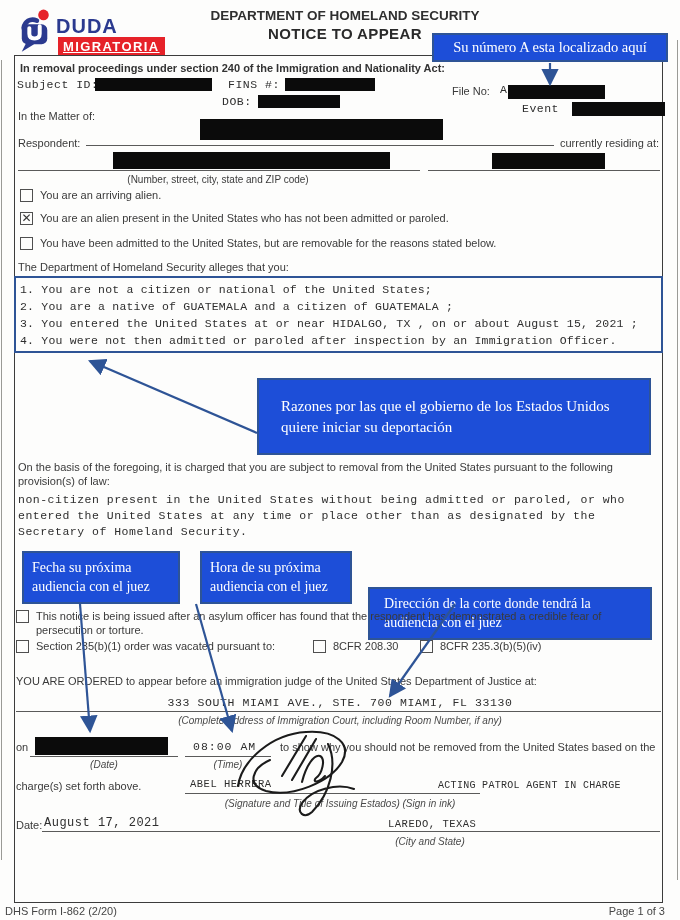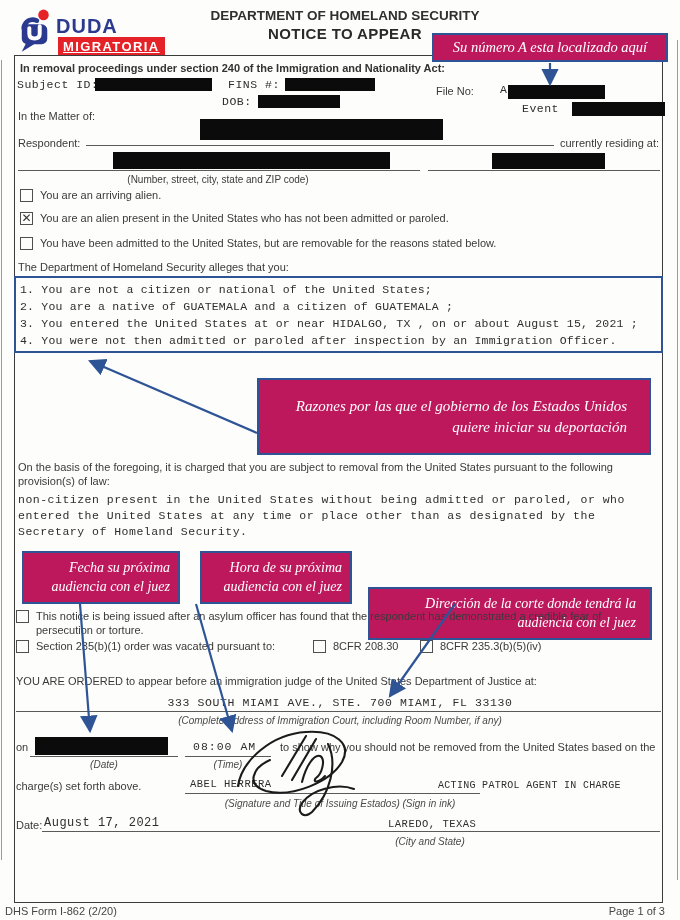--- a/index.html
+++ b/index.html
@@ -6,23 +6,23 @@
   .page{position:relative;width:680px;height:920px;margin:0 auto;background:#fdfdfc;overflow:hidden;
         font-family:"Liberation Sans",sans-serif;color:#3a3a3a;}
   .abs{position:absolute;}
   .mono{font-family:"Liberation Mono","DejaVu Sans Mono",monospace;color:#2e2e2e;}
   .b{font-weight:bold;}
   .cap{font-style:italic;font-size:10px;color:#4a4a4a;}
   .t11{font-size:11px;}
   .t10{font-size:10px;}
   .redact{background:#0b0b0b;position:absolute;}
   .rule{position:absolute;border-top:1.3px solid #5a5a5a;height:0;}
-  .callout{position:absolute;background:#be185d;border:2px solid #2e5496;color:#ffffff;
-           font-family:"Liberation Serif",serif;text-align:right;
-           display:flex;align-items:center;justify-content:center;box-sizing:border-box;line-height:1.35;font-style:italic;}
+  .callout{position:absolute;background:#1d4ed8;border:2px solid #2e5496;color:#ffffff;
+           font-family:"Liberation Serif",serif;text-align:left;
+           display:flex;align-items:center;justify-content:center;box-sizing:border-box;line-height:1.35;}
   .cb{position:absolute;width:11px;height:11px;border:1.4px solid #4f4f4f;background:#fdfdfc;}
   .cb.checked::after{content:"✕";position:absolute;left:0;top:-1px;width:11px;height:11px;
            font-size:12px;line-height:12px;text-align:center;color:#333;}
   .formbox{position:absolute;left:14px;top:55px;width:649px;height:848px;
            border:1.6px solid #3c3c3c;box-sizing:border-box;}
   .allegbox{position:absolute;border:2px solid #2e5496;box-sizing:border-box;}
   .scanedge{position:absolute;background:#9a9a96;}
   svg.overlay{position:absolute;left:0;top:0;pointer-events:none;z-index:30;}
 </style>
 </head>
@@ -55,21 +55,21 @@
   <div class="abs b t11" style="left:20px;top:62px;color:#333;">In removal proceedings under section 240 of the Immigration and Nationality Act:</div>
 
   <div class="abs mono" style="left:17px;top:78px;font-size:11.5px;letter-spacing:0.5px;">Subject ID:</div>
   <div class="redact" style="left:95px;top:78px;width:117px;height:13px;"></div>
   <div class="abs mono" style="left:228px;top:78px;font-size:11.5px;letter-spacing:0.5px;">FINS #:</div>
   <div class="redact" style="left:285px;top:78px;width:90px;height:13px;"></div>
 
   <div class="abs mono" style="left:222px;top:95px;font-size:11.5px;letter-spacing:0.5px;">DOB:</div>
   <div class="redact" style="left:258px;top:95px;width:82px;height:13px;"></div>
 
-  <div class="abs t11" style="left:436px;top:85px;text-align:center;">File No:</div>
+  <div class="abs t11" style="left:452px;top:85px;text-align:center;">File No:</div>
   <div class="abs mono" style="left:500px;top:83px;font-size:11.5px;">A</div>
   <div class="redact" style="left:508px;top:85px;width:97px;height:14px;"></div>
 
   <div class="abs mono" style="left:522px;top:102px;font-size:11.5px;letter-spacing:0.5px;">Event</div>
   <div class="redact" style="left:572px;top:102px;width:93px;height:14px;"></div>
 
   <div class="abs t11" style="left:18px;top:110px;">In the Matter of:</div>
   <div class="redact" style="left:200px;top:119px;width:243px;height:21px;"></div>
 
   <div class="abs t11" style="left:18px;top:137px;">Respondent:</div>

